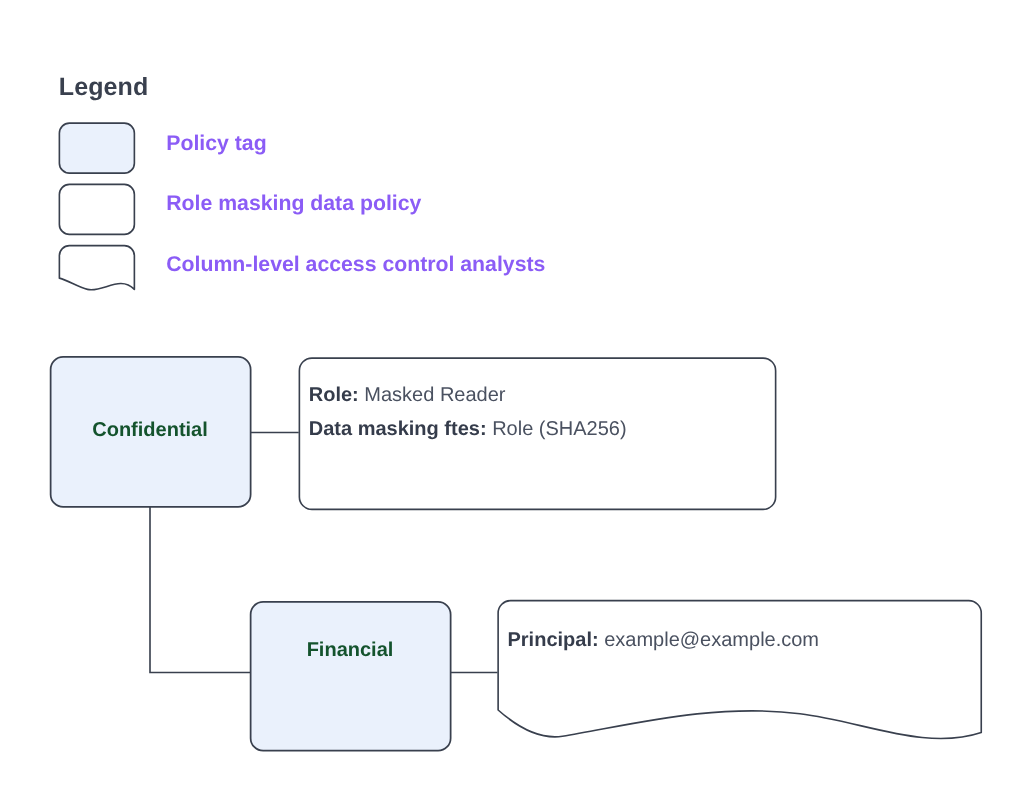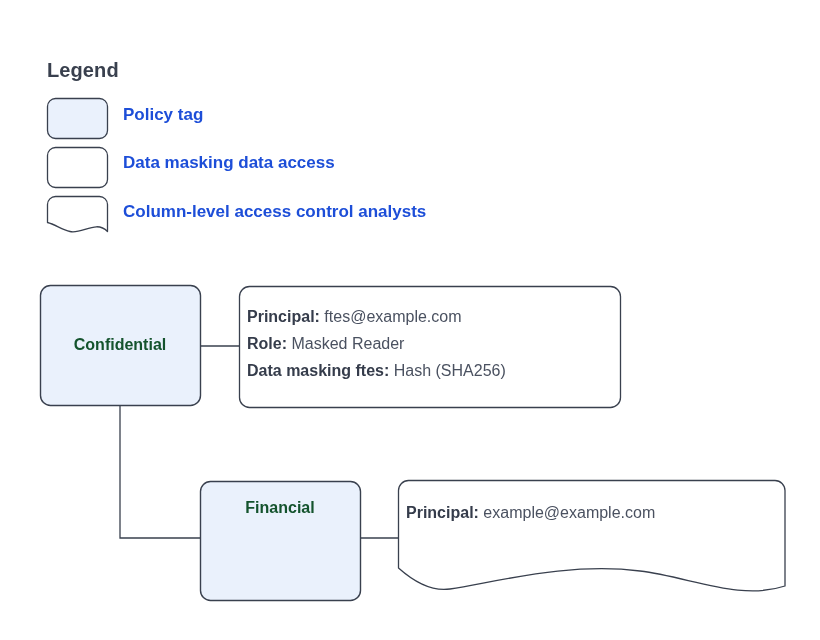--- a/index.html
+++ b/index.html
@@ -46,24 +46,24 @@
   
   #legend-title {
     left: 47px;
     top: 59px;
     font-size: 20px;
     font-weight: bold;
     color: #39404e;
     letter-spacing: 0.1px;
   }
   .legend-label {
-    left: 123px;
+    left: 133px;
     font-size: 17px;
     font-weight: bold;
-    color: #1d4ed8;
+    color: #8b5cf6;
     white-space: nowrap;
   }
   #legend-label-0 { top: 105px; }
   #legend-label-1 { top: 153px; }
   #legend-label-2 { top: 202px; }
 
   
   .node-label {
     font-size: 16px;
     font-weight: bold;
@@ -71,21 +71,21 @@
     text-align: center;
     white-space: nowrap;
   }
   #node-label-confidential {
     left: 40px;
     top: 336px;
     width: 160px;
   }
   #node-label-financial {
     left: 200px;
-    top: 499px;
+    top: 512px;
     width: 160px;
   }
 
   
   .card-text {
     font-size: 16px;
     color: #4a5160;
     line-height: 27px;
     white-space: nowrap;
   }
@@ -144,40 +144,36 @@
              L 398.5 490.5
              A 10 10 0 0 1 408.5 480.5 Z" fill="#ffffff" stroke="#39404e" stroke-width="1.3" stroke-linejoin="round"></path>
   </svg>
 
   <div class="html-layer">
 
     <div class="abs" id="legend-title">Legend</div>
 
     <div class="abs legend-label" id="legend-label-0">Policy tag</div>
 
-    <div class="abs legend-label" id="legend-label-1">Data masking data access</div>
+    <div class="abs legend-label" id="legend-label-1">Role masking data policy</div>
 
     <div class="abs legend-label" id="legend-label-2">Column-level access control analysts</div>
 
     <div class="abs node-label" id="node-label-confidential">Confidential</div>
 
     <div class="abs node-label" id="node-label-financial">Financial</div>
 
     <div class="abs card-text" id="card-text-confidential">
       <div>
-        <b>Principal:</b>
-        <span>ftes@example.com</span>
-      </div>
-      <div>
         <b>Role:</b>
         <span>Masked Reader</span>
       </div>
       <div>
         <b>Data masking ftes:</b>
-        <span>Hash (SHA256)</span>
+        <span>Role (SHA256)</span>
       </div>
     </div>
 
     <div class="abs card-text" id="card-text-financial">
       <div>
         <b>Principal:</b>
         <span>example@example.com</span>
       </div>
     </div>
 

